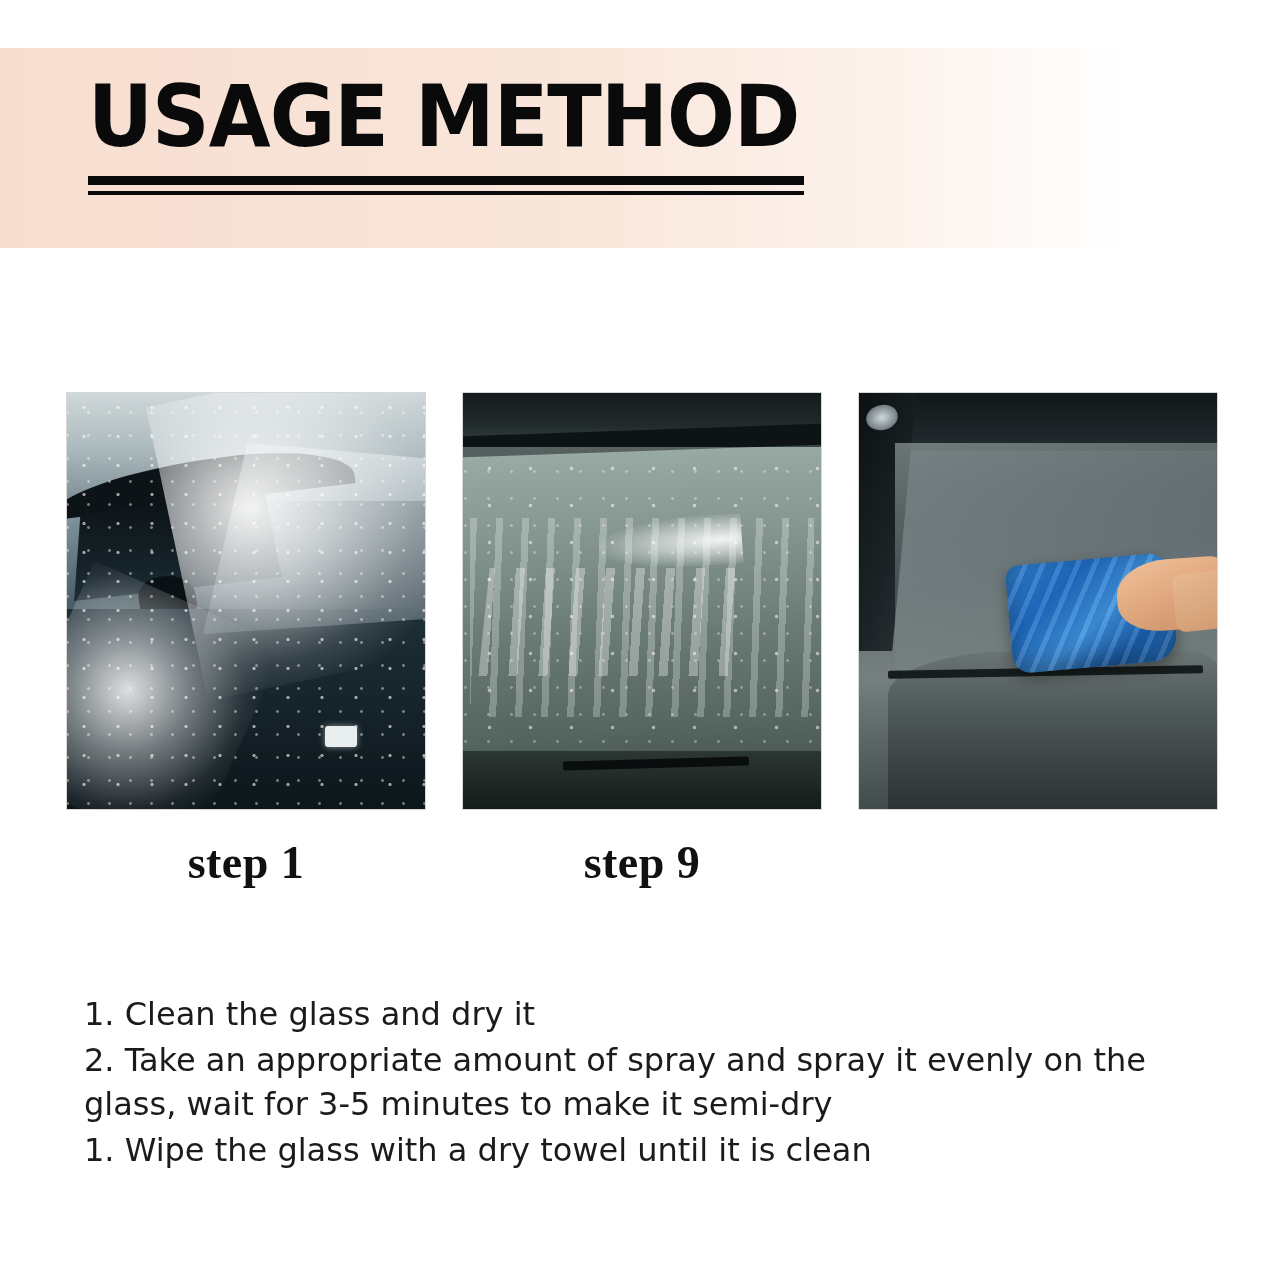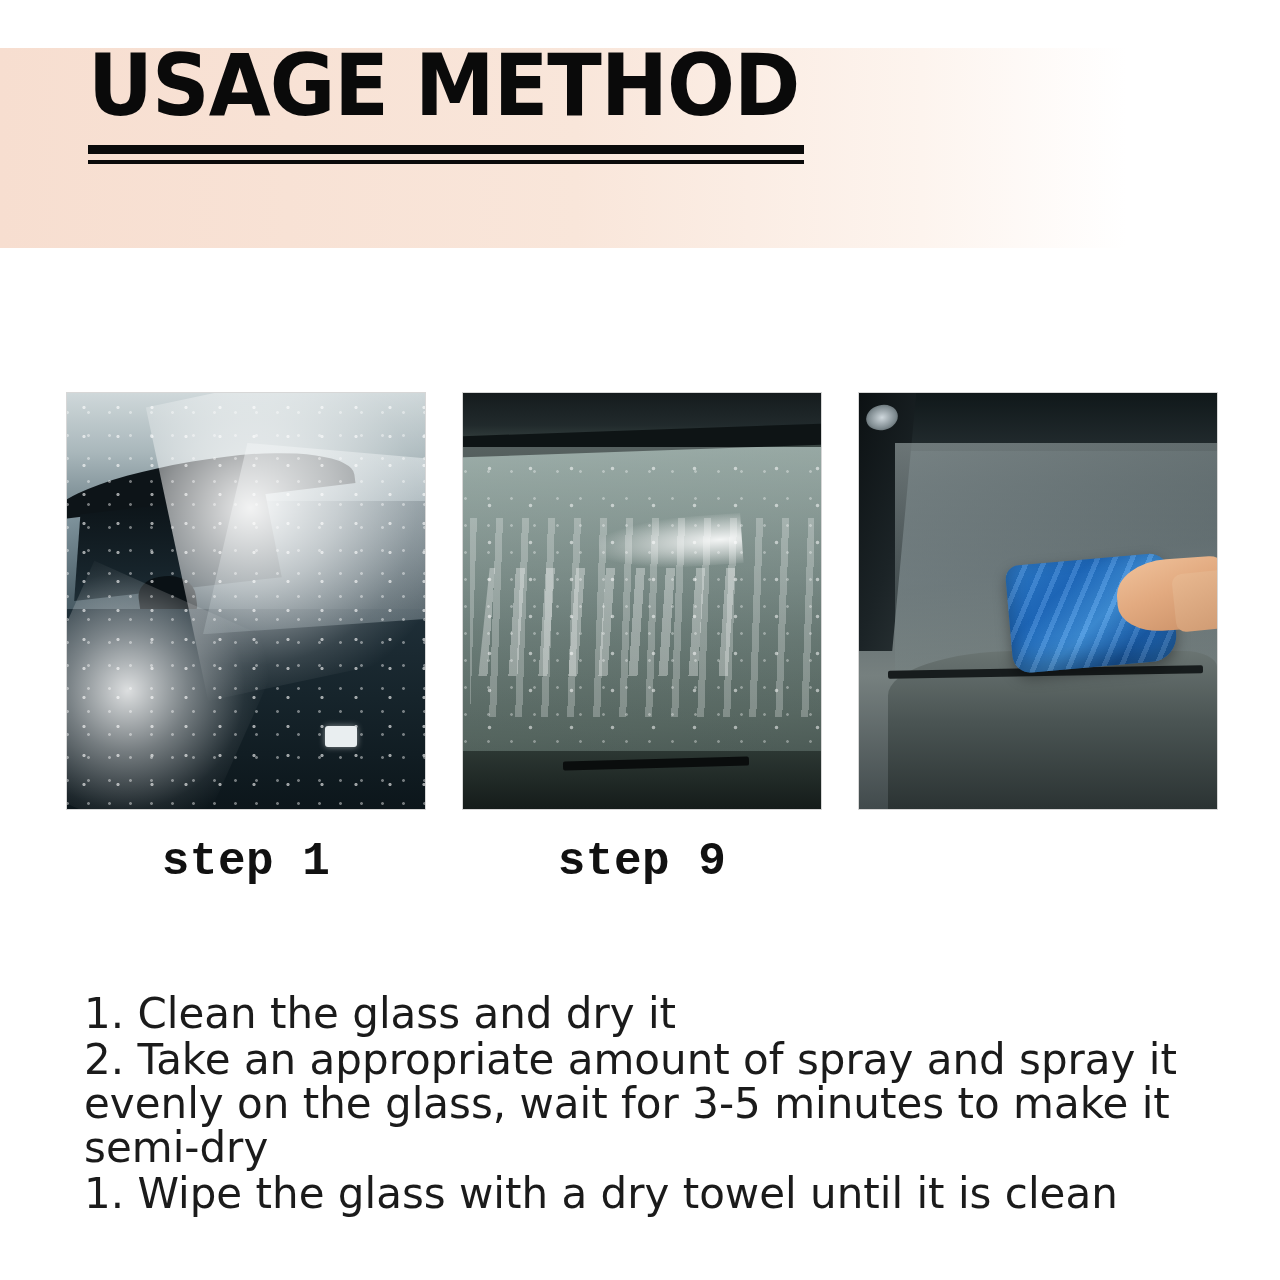--- a/index.html
+++ b/index.html
@@ -21,21 +21,21 @@
     position: absolute;
     left: 0;
     top: 48px;
     width: 1280px;
     height: 200px;
     background: linear-gradient(90deg, #f7ded0 0%, #f9e6da 45%, #fdf4ee 72%, #ffffff 88%);
   }
   .header-inner {
     position: absolute;
     left: 88px;
-    top: 39px;
+    top: 70px;
     width: 1100px;
   }
   .header-title {
     font-family: "DejaVu Sans", sans-serif;
     font-weight: bold;
     font-size: 86px;
     line-height: 92px;
     letter-spacing: -1px;
     color: #0a0a0a;
     transform: scaleX(0.93);
@@ -75,21 +75,21 @@
     height: 418px;
     position: relative;
     overflow: hidden;
     background: #2c3a40;
     border: 1px solid #d7d7d7;
     box-sizing: border-box;
   }
   .step-caption {
     margin-top: 26px;
     text-align: center;
-    font-family: Liberation Mono, monospace;
+    font-family: Liberation Serif, serif;
     font-weight: bold;
     font-size: 46px;
     color: #111;
     letter-spacing: 0.5px;
   }
 
   
   .p1-bg {
     position: absolute; inset: 0;
     background:
@@ -259,21 +259,21 @@
     border-radius: 10px;
     transform: rotate(-6deg);
   }
 
   
   .instructions {
     position: absolute;
     left: 84px;
     top: 992px;
     width: 1110px;
-    font-size: 42px;
+    font-size: 32px;
     line-height: 44px;
     color: #1b1b1b;
     font-family: "DejaVu Sans", sans-serif;
   }
   .instructions p { margin: 0 0 2px 0; }
 </style>
 </head>
 <body>
 
 <div class="header-band"></div>

